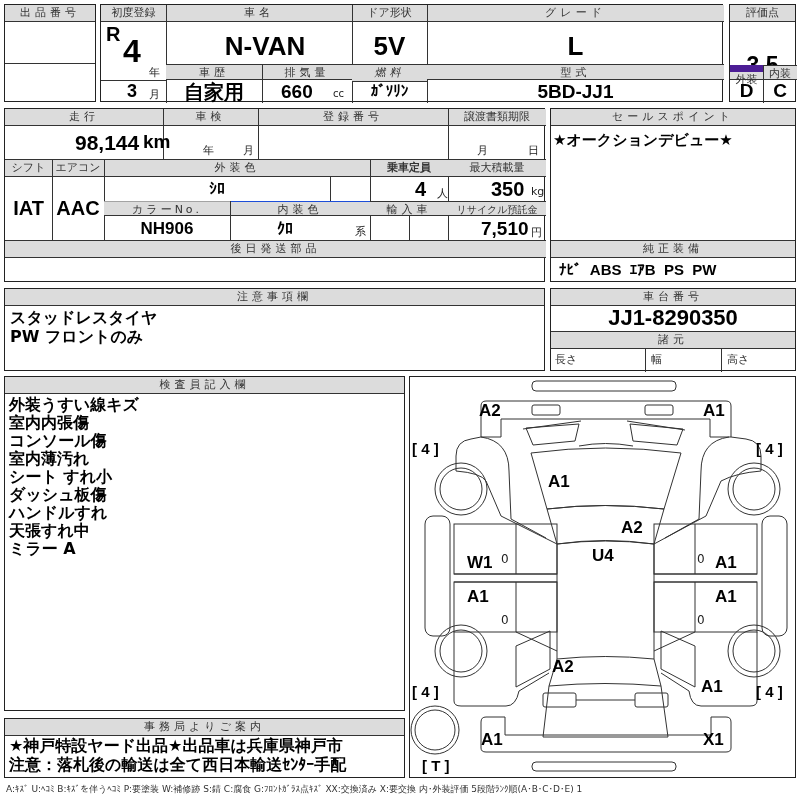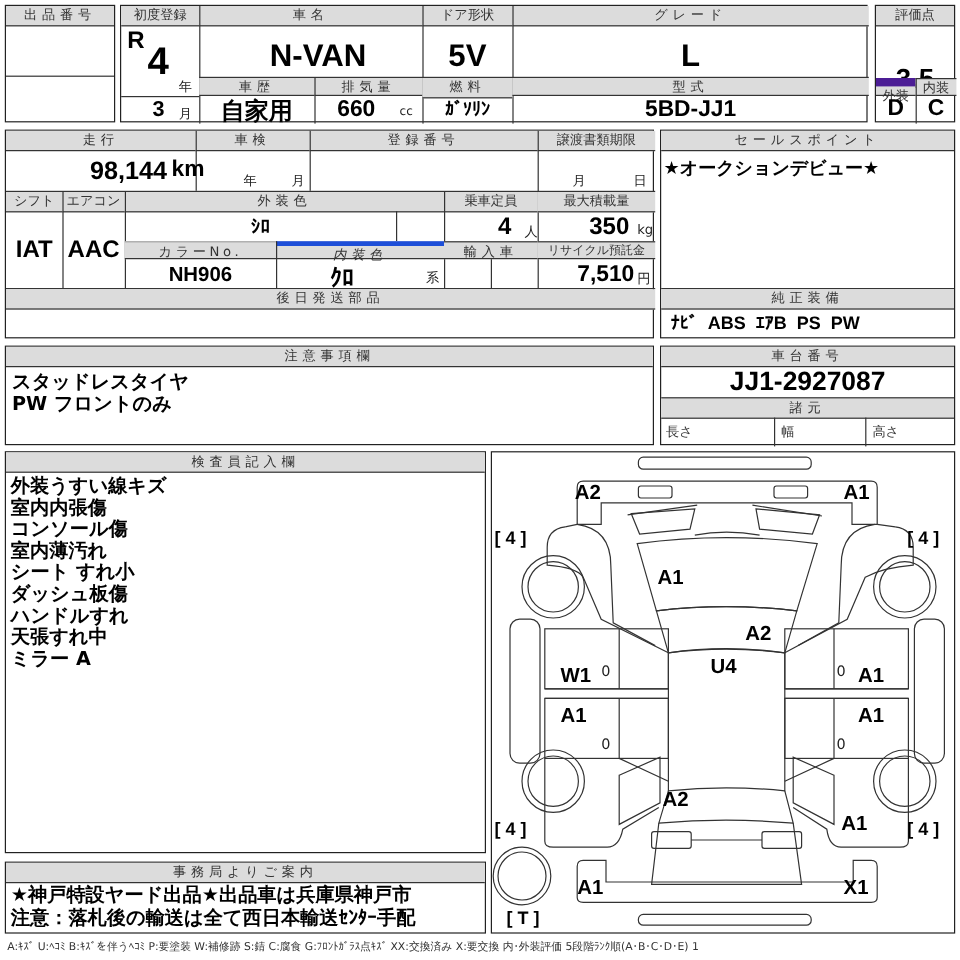--- a/index.html
+++ b/index.html
@@ -41,21 +41,21 @@
   <div class="big" style="left:22px;top:28px;font-size:32px;">4</div>
   <div class="unit" style="left:48px;top:60px;">年</div>
 
   <div class="big" style="left:65px;top:26px;width:186px;text-align:center;font-size:26px;padding-left:12px;">N-VAN</div>
   <div class="big" style="left:251px;top:26px;width:75px;text-align:center;font-size:26px;">5V</div>
   <div class="big" style="left:326px;top:26px;width:297px;text-align:center;font-size:26px;">L</div>
 
   <div class="hl" style="left:65px;top:59px;width:558px;"></div>
   <div class="hdr" style="left:65px;top:60px;width:96px;height:15px;line-height:15px;border-top:0;">車歴</div>
   <div class="hdr" style="left:161px;top:60px;width:90px;height:15px;line-height:15px;">排気量</div>
-  <div class="hdr" style="left:251px;top:60px;width:75px;height:17px;line-height:15px;">燃料</div>
+  <div class="hdr" style="left:251px;top:60px;width:75px;height:17px;line-height:15px;font-style:italic;">燃料</div>
   <div class="hdr" style="left:326px;top:60px;width:297px;height:15px;line-height:15px;">型式</div>
   <div class="vl" style="left:161px;top:60px;height:38px;"></div>
   <div class="hl" style="left:0;top:75px;width:65px;"></div>
 
   <div class="big" style="left:26px;top:76px;font-size:18px;">3</div>
   <div class="unit" style="left:48px;top:82px;">月</div>
   <div class="big" style="left:65px;top:74px;width:96px;text-align:center;font-size:20px;font-family:'DejaVu Sans',sans-serif;">自家用</div>
   <div class="big" style="left:180px;top:76px;font-size:19px;">660</div>
   <div class="unit" style="left:232px;top:83px;font-size:10px;">cc</div>
   <div class="big" style="left:251px;top:77px;width:75px;text-align:center;font-size:15px;font-family:'DejaVu Sans',sans-serif;">ｶﾞｿﾘﾝ</div>
@@ -85,44 +85,44 @@
   <div class="big" style="left:138px;top:22px;font-size:19px;">km</div>
   <div class="unit" style="left:198px;top:34px;">年</div>
   <div class="unit" style="left:238px;top:34px;">月</div>
   <div class="unit" style="left:472px;top:34px;">月</div>
   <div class="unit" style="left:523px;top:34px;">日</div>
 
   <div class="hl" style="left:0;top:50px;width:541px;"></div>
   <div class="hdr tight" style="left:0;top:51px;width:47px;">シフト</div>
   <div class="hdr tight" style="left:47px;top:51px;width:52px;">エアコン</div>
   <div class="hdr" style="left:99px;top:51px;width:266px;">外装色</div>
-  <div class="hdr tight" style="left:365px;top:51px;width:78px;">乗車定員</div>
+  <div class="hdr tight" style="left:365px;top:51px;width:78px;font-weight:bold;">乗車定員</div>
   <div class="hdr tight" style="left:443px;top:51px;width:98px;">最大積載量</div>
   <div class="vl" style="left:47px;top:51px;height:80px;"></div>
   <div class="vl" style="left:99px;top:51px;height:80px;"></div>
   <div class="vl" style="left:365px;top:51px;height:80px;"></div>
   <div class="vl" style="left:325px;top:67px;height:25px;"></div>
 
   <div class="big" style="left:0;top:88px;width:47px;text-align:center;font-size:20px;">IAT</div>
   <div class="big" style="left:47px;top:88px;width:52px;text-align:center;font-size:20px;">AAC</div>
   <div class="big" style="left:99px;top:70px;width:226px;text-align:center;font-size:16px;font-family:'DejaVu Sans',sans-serif;">ｼﾛ</div>
   <div class="big" style="left:410px;top:69px;font-size:20px;">4</div>
   <div class="unit" style="left:432px;top:77px;">人</div>
   <div class="big" style="left:486px;top:69px;font-size:20px;">350</div>
   <div class="unit" style="left:526px;top:76px;">kg</div>
 
   <div class="hdr tight" style="left:99px;top:92px;width:126px;height:15px;line-height:15px;border-top:1px solid #a3a3a3;letter-spacing:3px;">カラーNo.</div>
-  <div class="hdr" style="left:225px;top:92px;width:140px;height:15px;line-height:15px;border-top:4px solid #1d4ed8;font-style:italic;">内装色</div>
+  <div class="hdr" style="left:225px;top:92px;width:140px;height:15px;line-height:15px;border-top:1px solid #1d4ed8;">内装色</div>
   <div class="hdr" style="left:365px;top:92px;width:78px;height:15px;line-height:15px;border-top:1px solid #333;">輸入車</div>
   <div class="hdr tight" style="left:443px;top:92px;width:98px;height:15px;line-height:15px;border-top:1px solid #333;font-size:10px;">リサイクル預託金</div>
   <div class="vl" style="left:225px;top:92px;height:39px;"></div>
   <div class="vl" style="left:404px;top:107px;height:24px;"></div>
 
   <div class="big" style="left:99px;top:110px;width:126px;text-align:center;font-size:17px;">NH906</div>
-  <div class="big" style="left:225px;top:110px;width:110px;text-align:center;font-size:20px;font-family:'DejaVu Sans',sans-serif;">ｸﾛ</div>
+  <div class="big" style="left:225px;top:110px;width:110px;text-align:center;font-size:16px;font-family:'DejaVu Sans',sans-serif;">ｸﾛ</div>
   <div class="unit" style="left:350px;top:115px;">系</div>
   <div class="big" style="left:476px;top:109px;font-size:19px;">7,510</div>
   <div class="unit" style="left:526px;top:116px;">円</div>
 
   <div class="hl" style="left:0;top:131px;width:541px;"></div>
   <div class="hdr" style="left:0;top:132px;width:541px;">後日発送部品</div>
   <div class="abs" style="left:4px;top:152px;"></div>
 </div>
 
 <div class="box" style="left:550px;top:108px;width:246px;height:174px;">
@@ -134,21 +134,21 @@
 </div>
 
 <div class="box" style="left:4px;top:288px;width:541px;height:83px;">
   <div class="hdr" style="left:0;top:0;width:100%;">注意事項欄</div>
   <div class="txt" style="left:5px;top:20px;">スタッドレスタイヤ</div>
   <div class="txt" style="left:5px;top:39px;">PW フロントのみ</div>
 </div>
 
 <div class="box" style="left:550px;top:288px;width:246px;height:83px;">
   <div class="hdr" style="left:0;top:0;width:100%;">車台番号</div>
-  <div class="big" style="left:0;top:16px;width:100%;text-align:center;font-size:22px;">JJ1-2927087</div>
+  <div class="big" style="left:0;top:16px;width:100%;text-align:center;font-size:22px;">JJ1-8290350</div>
   <div class="hdr" style="left:0;top:42px;width:100%;border-top:1px solid #333;">諸元</div>
   <div class="abs" style="left:4px;top:63px;font-size:11px;color:#333;">長さ</div>
   <div class="abs" style="left:100px;top:63px;font-size:11px;color:#333;">幅</div>
   <div class="abs" style="left:176px;top:63px;font-size:11px;color:#333;">高さ</div>
   <div class="vl" style="left:94px;top:59px;height:24px;"></div>
   <div class="vl" style="left:170px;top:59px;height:24px;"></div>
 </div>
 
 <div class="box" style="left:4px;top:376px;width:401px;height:335px;">
   <div class="hdr" style="left:0;top:0;width:100%;">検査員記入欄</div>

